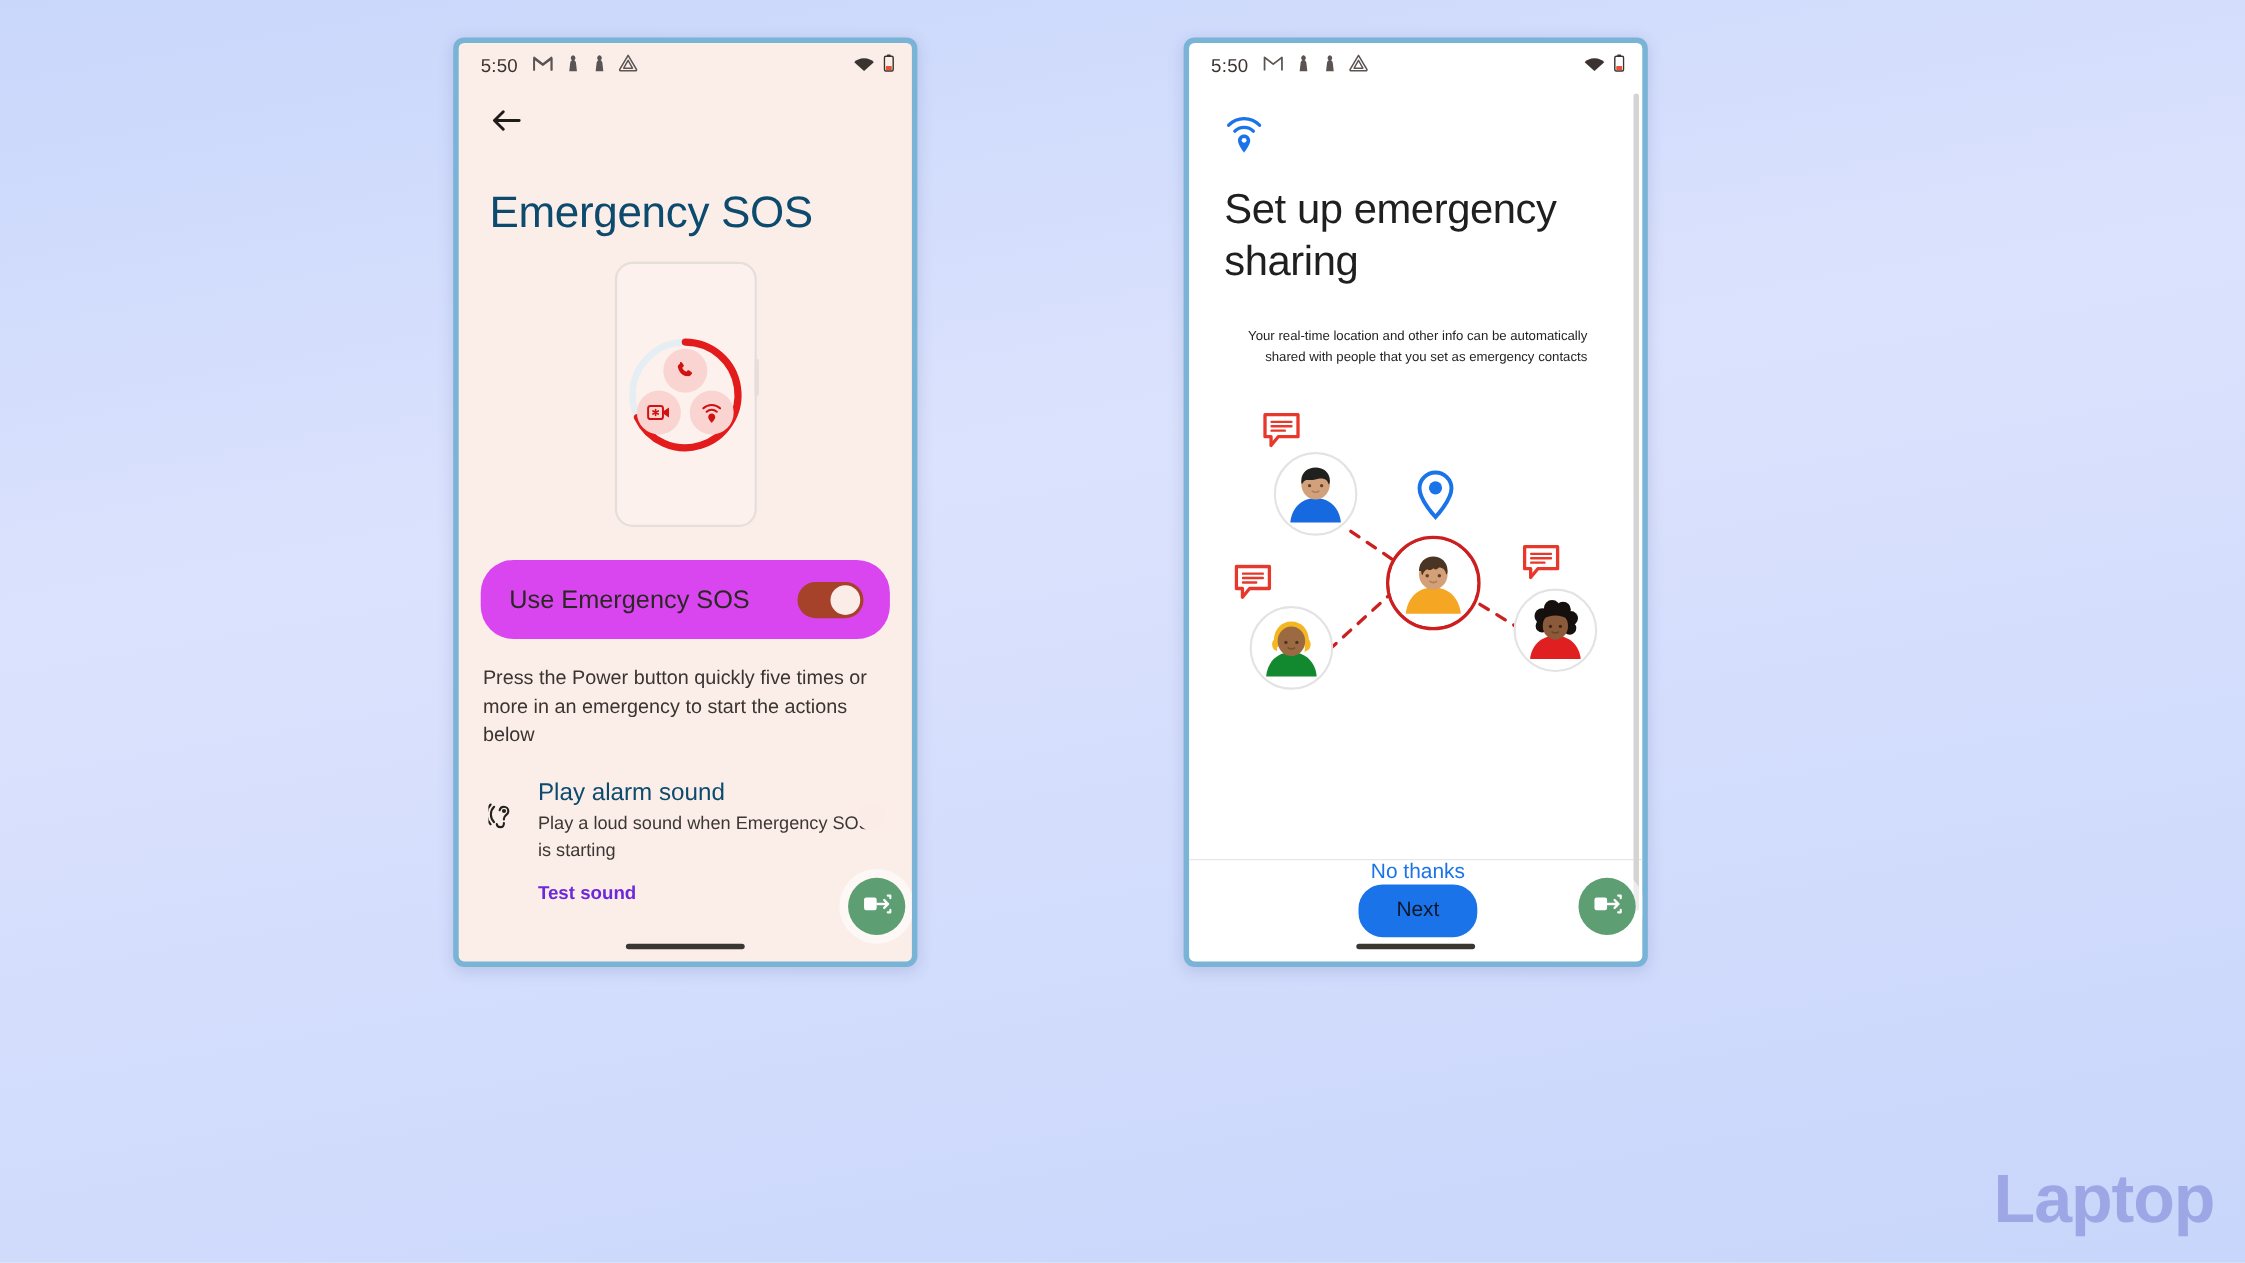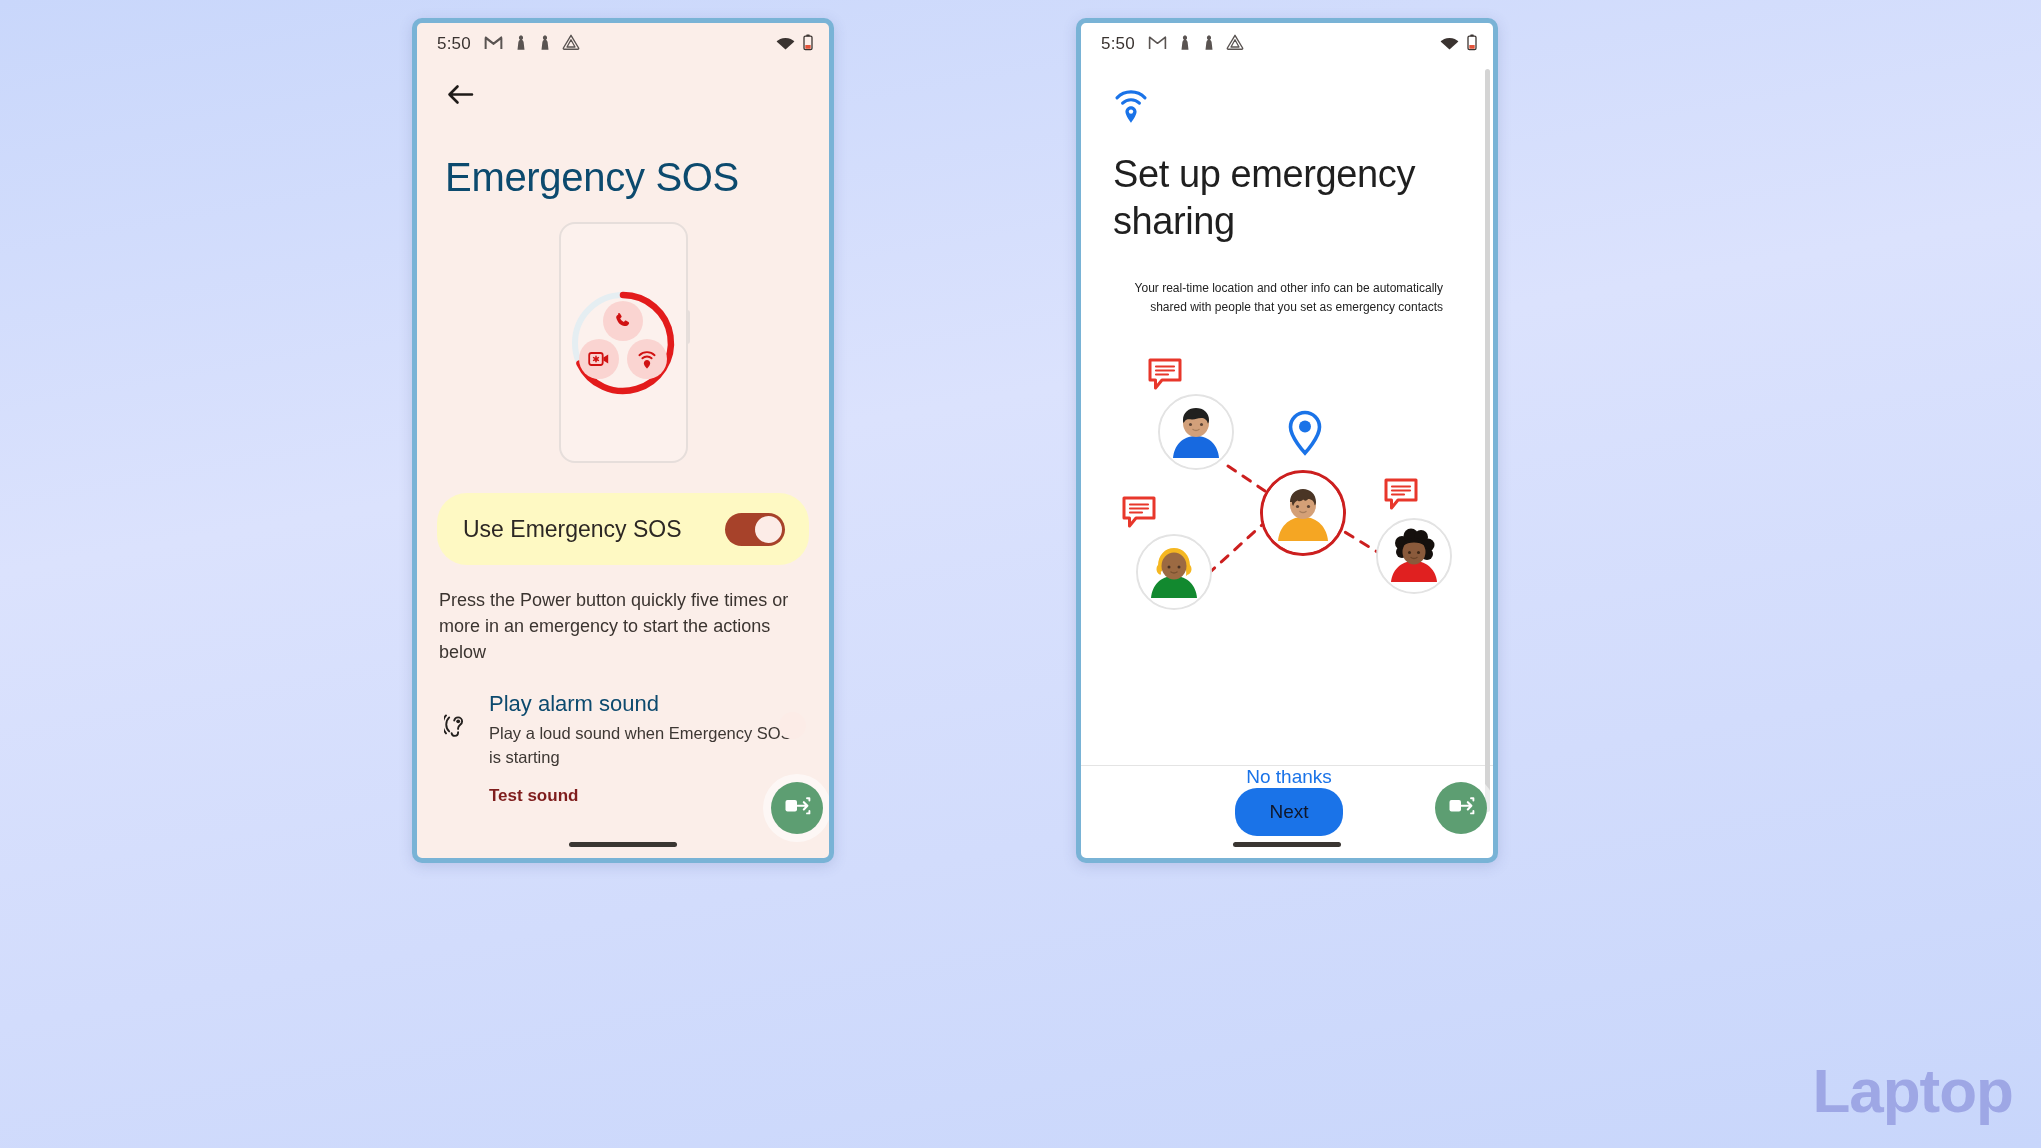--- a/index.html
+++ b/index.html
@@ -24,21 +24,21 @@
     font-weight: 700;
     letter-spacing: -1px;
     color: #8e95dd;
     opacity: .72;
     user-select: none;
   }
 
   
   .phone {
     position: absolute;
-    top: 18px;
+    top: 34px;
     width: 422px;
     height: 845px;
     border: 5px solid #79b3d6;
     border-radius: 10px;
     box-sizing: border-box;
     overflow: hidden;
     box-shadow: 0 3px 14px rgba(60,80,140,.18);
   }
   #phone-left  { left: 412px;  background: #fbeee9; }
   #phone-right { left: 1076px; background: #ffffff; }
@@ -126,21 +126,21 @@
     align-items: center;
     justify-content: center;
   }
   .ic-call   { width: 40px; height: 40px; left: 36px; top: 14px; }
   .ic-video  { width: 40px; height: 40px; left: 12px; top: 52px; }
   .ic-beacon { width: 40px; height: 40px; left: 60px; top: 52px; }
 
   
   .sos-pill {
     margin: 30px 20px 0 20px;
-    background: #fef9c3;
+    background: #d946ef;
     border-radius: 30px;
     height: 72px;
     display: flex;
     align-items: center;
     padding: 0 24px 0 26px;
     cursor: pointer;
   }
   .sos-pill-label {
     flex: 1;
     font-size: 23px;
@@ -190,21 +190,21 @@
   }
   .alarm-sub {
     font-size: 16.5px;
     line-height: 1.42;
     color: #3d3733;
   }
   .test-sound {
     margin-top: 17px;
     font-size: 17px;
     font-weight: 700;
-    color: #7f1d1d;
+    color: #6d28d9;
     cursor: pointer;
     display: inline-block;
   }
   .alarm-switch-wrap {
     flex: none;
     padding-top: 18px;
     padding-left: 6px;
   }
   .switch-alarm { width: 60px; height: 33px; }
 

